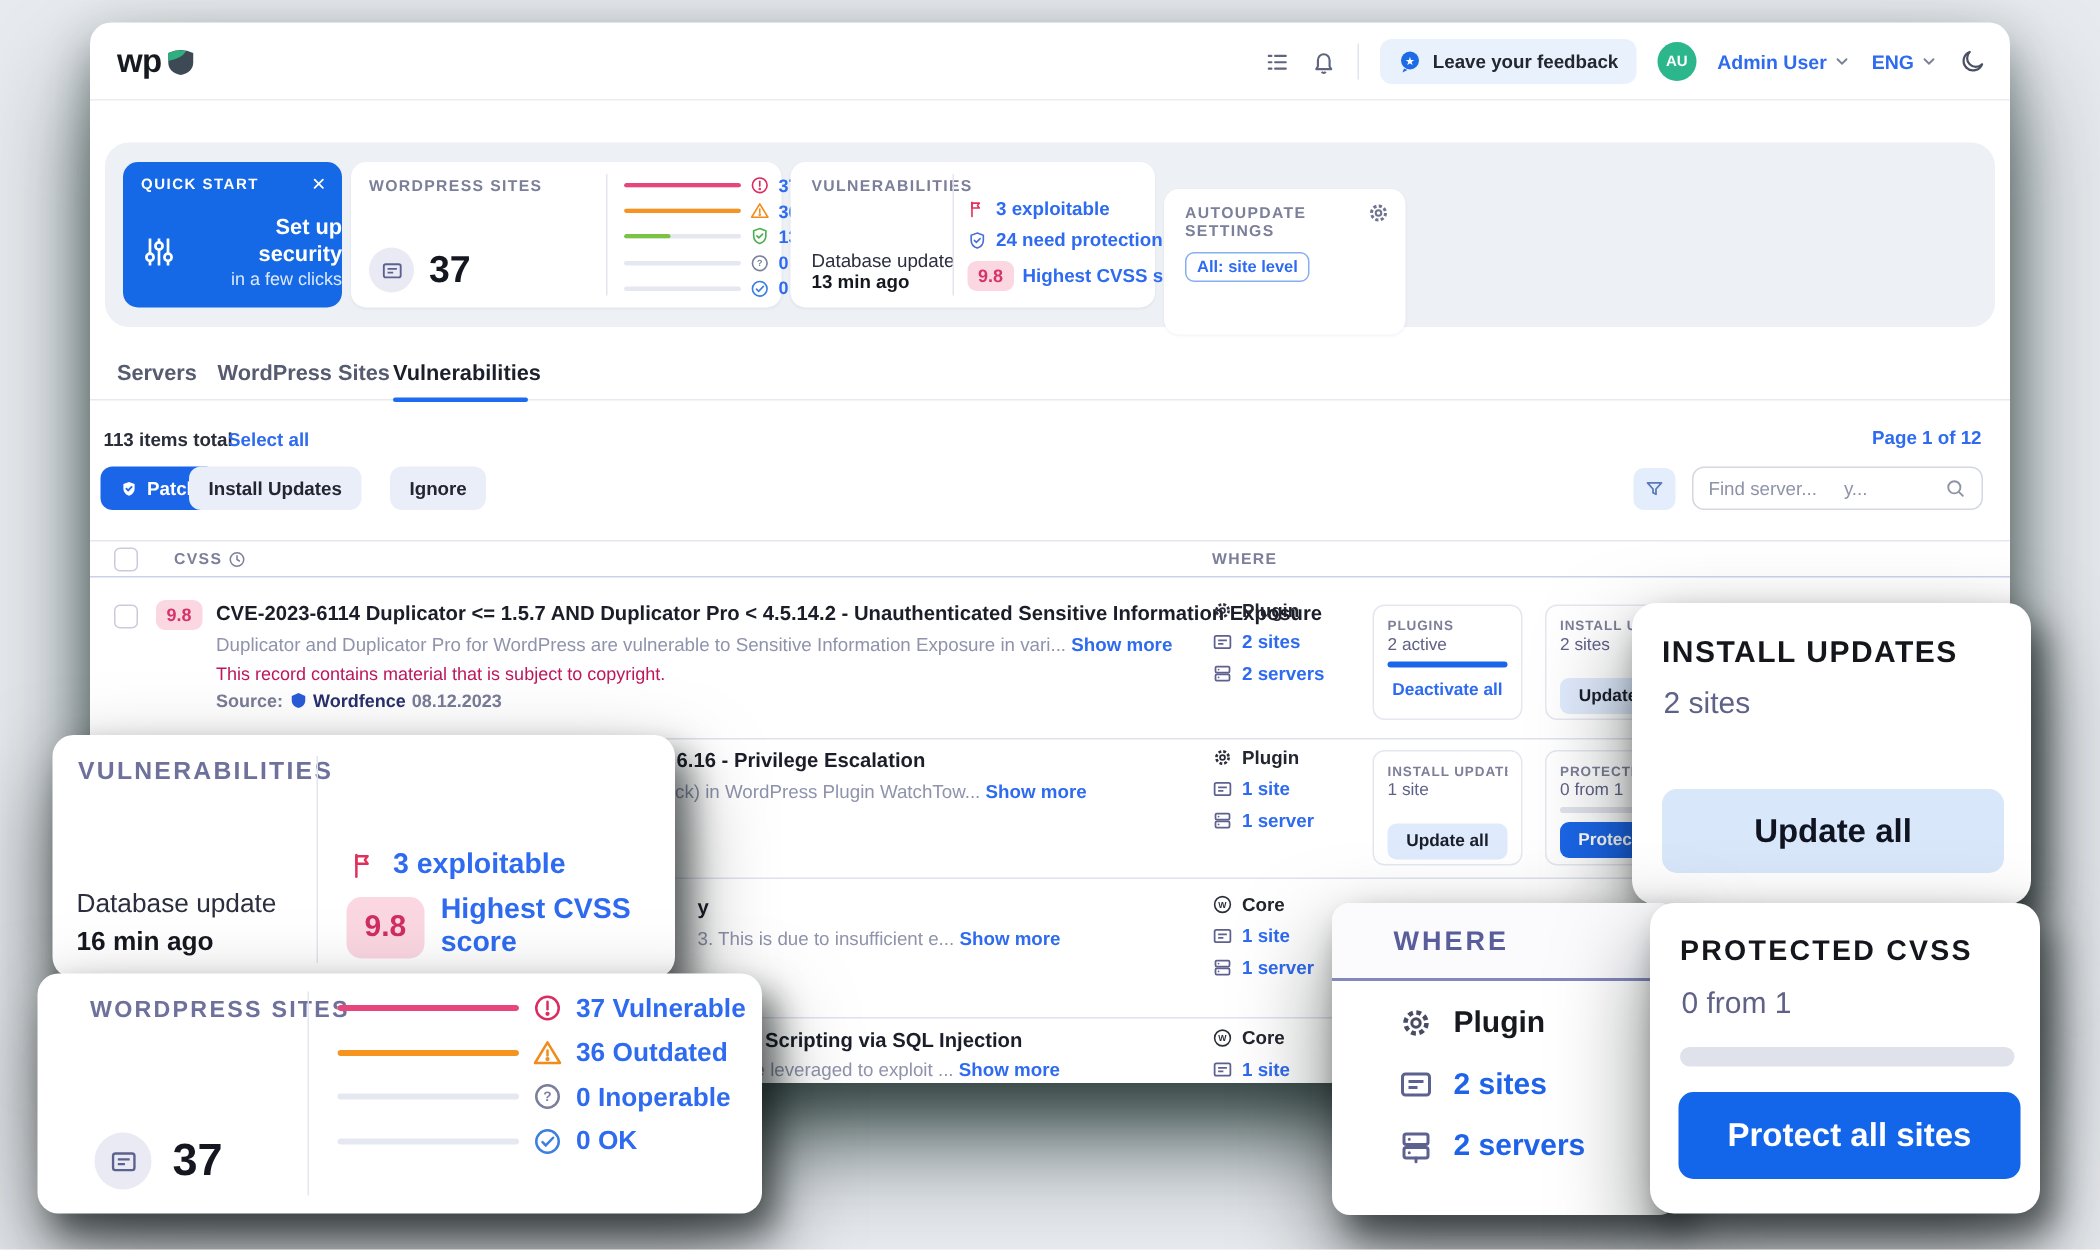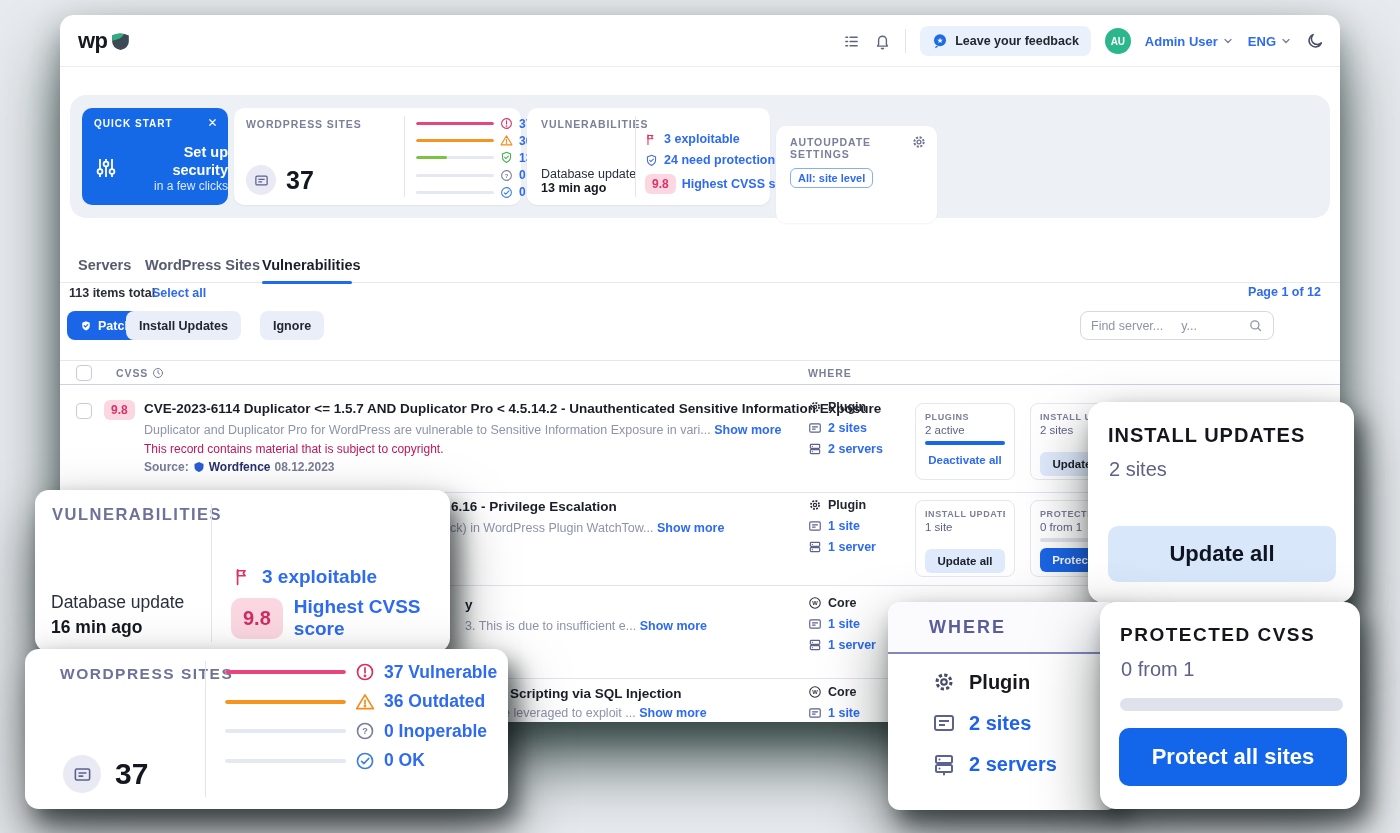--- a/index.html
+++ b/index.html
@@ -63,39 +63,39 @@
   .vu-time { font-size:12.5px; font-weight:700; color:#15181f; }
   .vu-right { position:absolute; left:118px; top:24px; display:flex; flex-direction:column; gap:7px; }
   .vu-item { display:flex; align-items:center; gap:6px; font-size:12.5px; font-weight:600; color:#2e6bf0; white-space:nowrap; }
   .cvss-badge { background:#fbd7e1; color:#d6336c; font-weight:700; font-size:12px; border-radius:6px; padding:3px 7px; }
 
   .au-card { left:706px; top:31px; width:161px; height:97px; padding:10px 14px; }
   .au-gear { position:absolute; right:10px; top:8px; cursor:pointer; }
   .au-chip { display:inline-block; margin-top:8px; border:1px solid #86aff0; border-radius:6px; color:#2e6bf0; font-size:11px; font-weight:700; padding:3px 7px; }
 
   
-  .tabs { position:absolute; left:0; right:0; top:240px; height:28px; border-bottom:1px solid #e8e9f0; }
+  .tabs { position:absolute; left:0; right:0; top:224px; height:28px; border-bottom:1px solid #e8e9f0; }
   .tab { position:absolute; top:2px; font-size:14.5px; font-weight:600; color:#565b6f; cursor:pointer; }
   .tab.active { color:#1c1f2b; font-weight:700; }
   .tab-underline { position:absolute; left:202px; top:26px; width:90px; height:3px; background:#1f6bf0; border-radius:2px; }
 
   .list-head { position:absolute; left:0; right:0; top:268px; height:20px; }
   .items-total { position:absolute; left:9px; top:3px; font-size:12.5px; font-weight:600; color:#2a2d39; }
   .select-all { position:absolute; left:92px; top:3px; font-size:12.5px; font-weight:700; color:#2e6bf0; cursor:pointer; }
   .page-info { position:absolute; right:19px; top:2px; font-size:12.5px; font-weight:700; color:#2e6bf0; }
 
   .actions { position:absolute; left:0; right:0; top:296px; height:30px; }
   .btn { display:inline-flex; align-items:center; justify-content:center; gap:6px; border-radius:8px; font-size:12.5px; font-weight:700; cursor:pointer; height:29px; padding:0 13px; }
   .btn-primary { background:#1b66e8; color:#fff; }
   .btn-light { background:#e9eef8; color:#23262f; }
   .patch-btn { position:absolute; left:7px; top:0; }
   .install-btn { position:absolute; left:66px; top:0; }
   .ignore-btn { position:absolute; left:200px; top:0; }
   .filter-btn { position:absolute; left:1029px; top:1px; width:28px; height:28px; background:#e4edfb; border-radius:7px; display:flex; align-items:center; justify-content:center; cursor:pointer; }
-  .search-box { position:absolute; left:1020px; top:0; width:194px; height:29px; border:1px solid #d4d7e4; border-radius:8px; background:#fff; display:flex; align-items:center; padding:0 10px; gap:18px; cursor:text; }
+  .search-box { position:absolute; left:1068px; top:0; width:194px; height:29px; border:1px solid #d4d7e4; border-radius:8px; background:#fff; display:flex; align-items:center; padding:0 10px; gap:18px; cursor:text; }
   .search-ph { font-size:12.5px; color:#8f93a8; }
   .search-ic { margin-left:auto; }
 
   
   .thead { position:absolute; left:0; right:0; top:345px; height:25px; border-top:1px solid #e4e6f0; border-bottom:1px solid #ccd0ea; }
   .th-cvss { position:absolute; left:56px; top:6px; display:flex; gap:4px; align-items:center; }
   .th-where { position:absolute; left:748px; top:6px; }
   .checkbox { position:absolute; width:16px; height:16px; border:1.5px solid #c9cbdd; border-radius:4px; background:#fff; cursor:pointer; }
   .row-sep { position:absolute; left:0; right:0; height:1px; background:#e0e2f0; }
 

